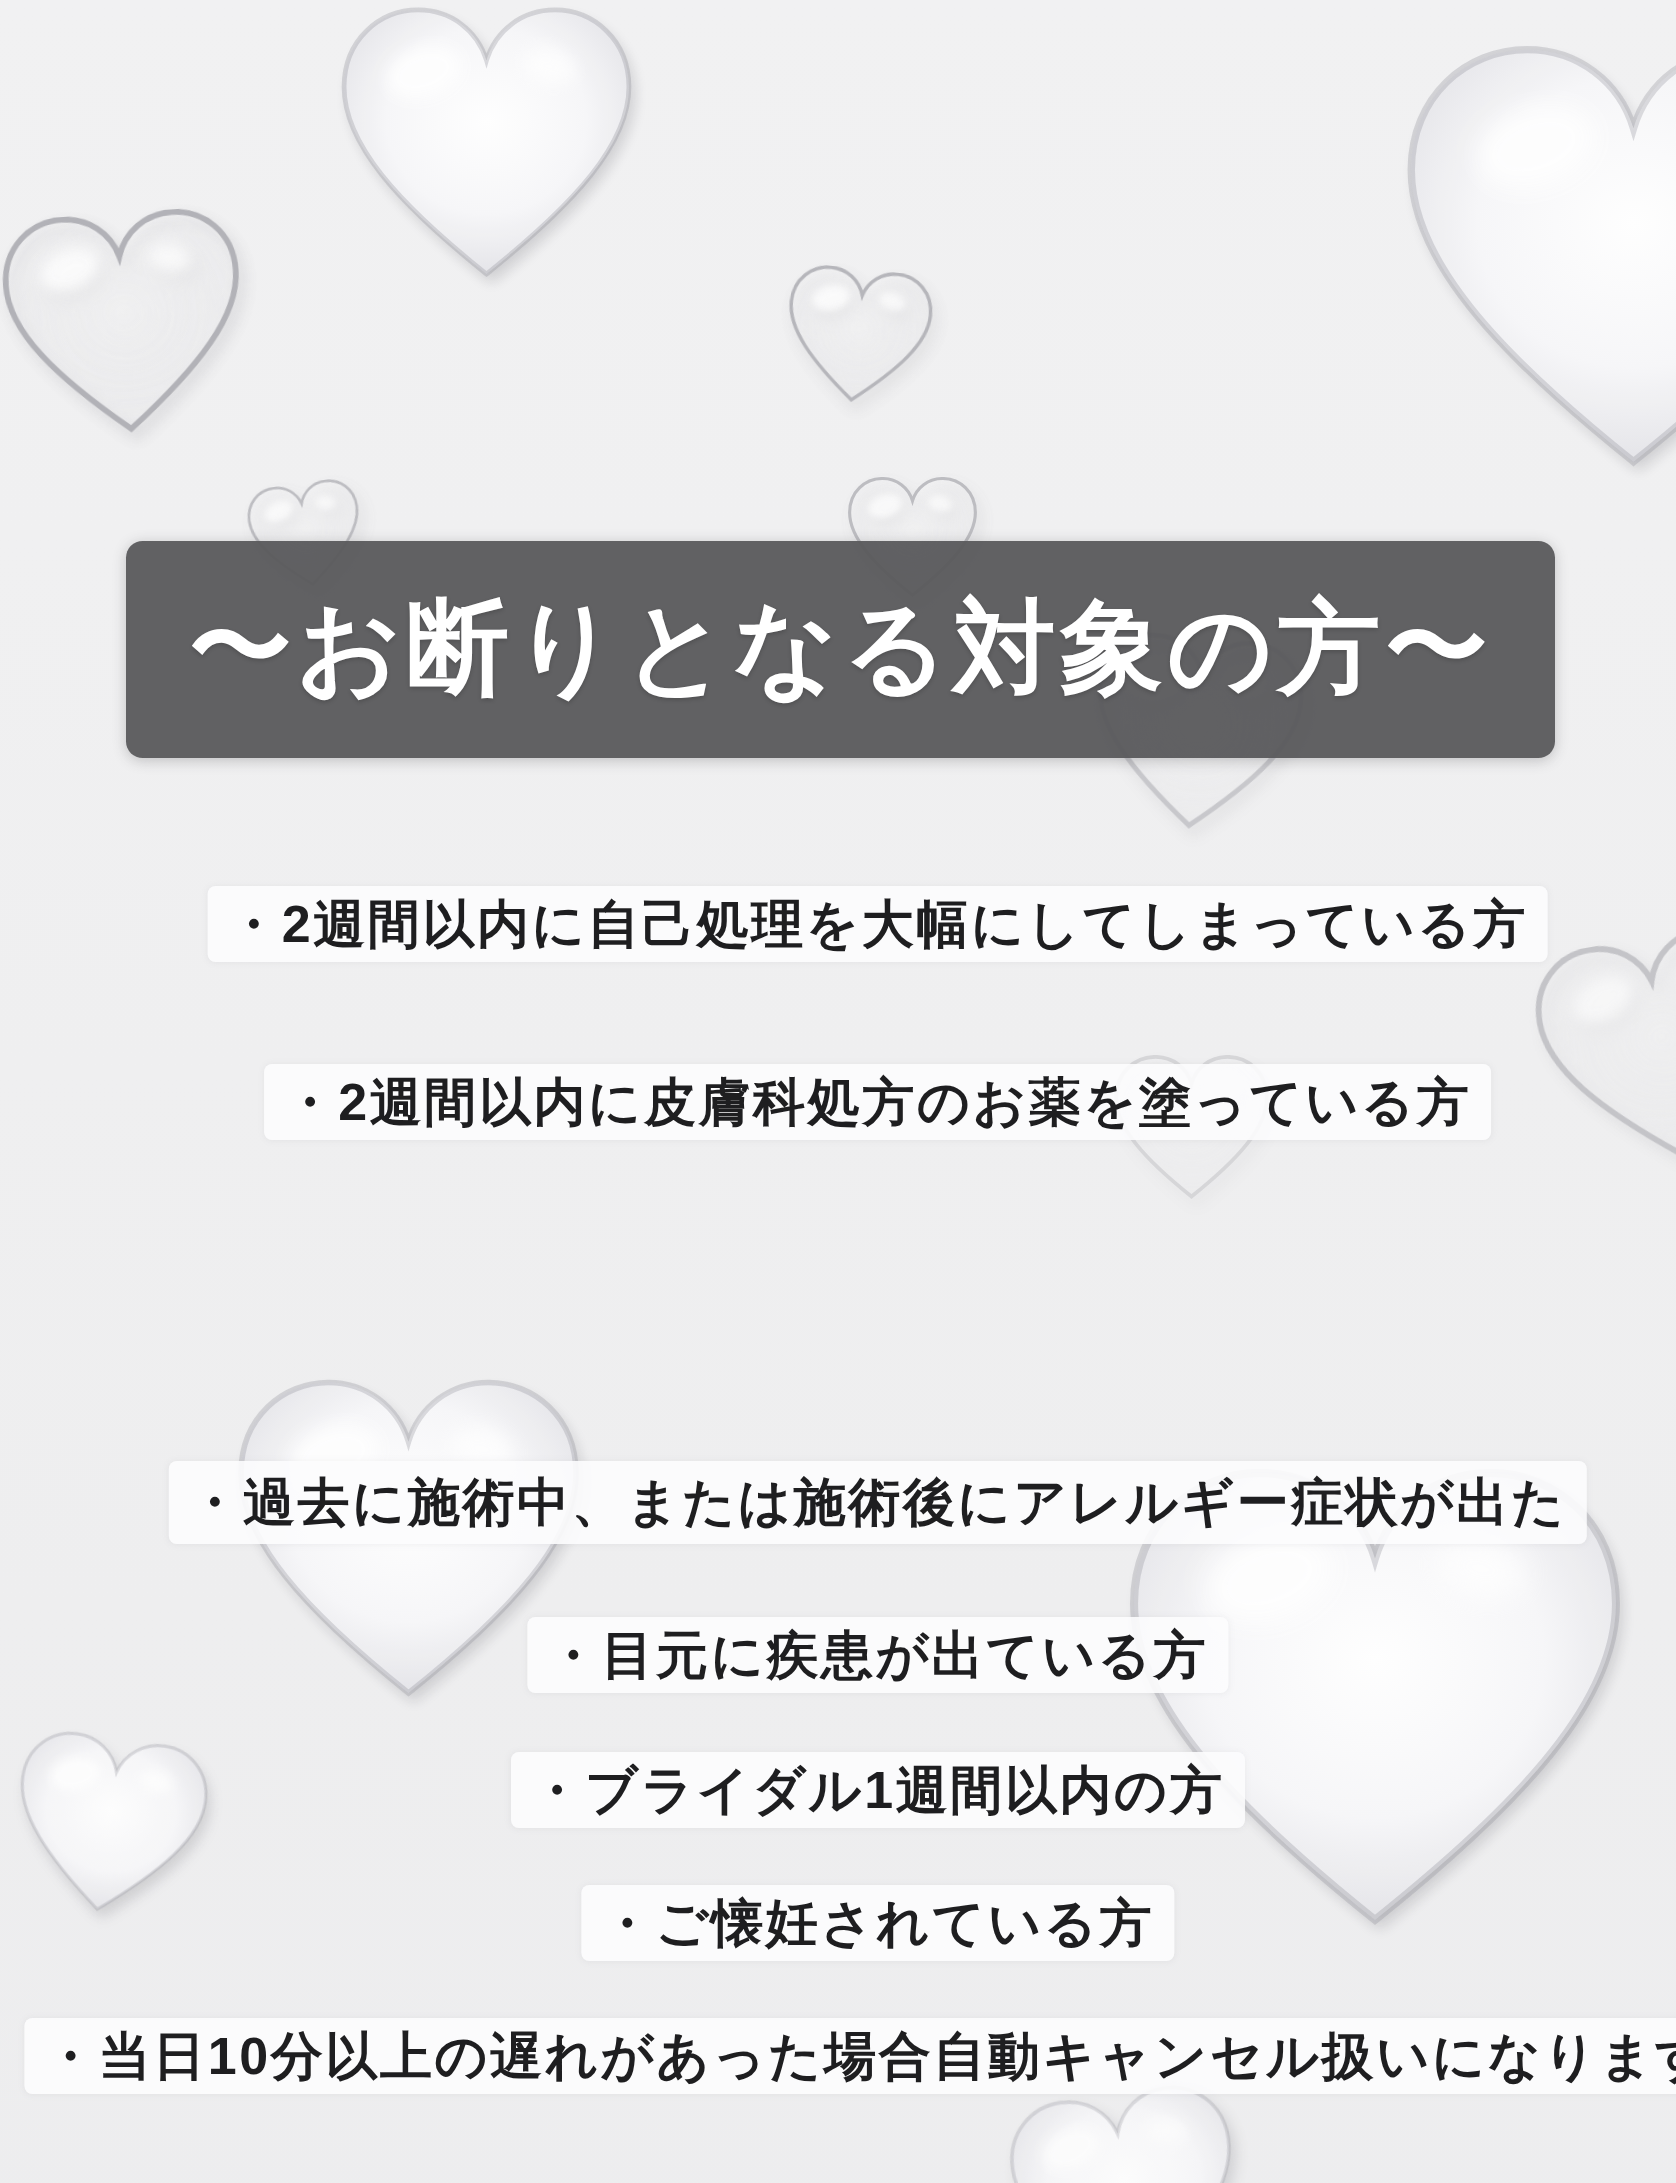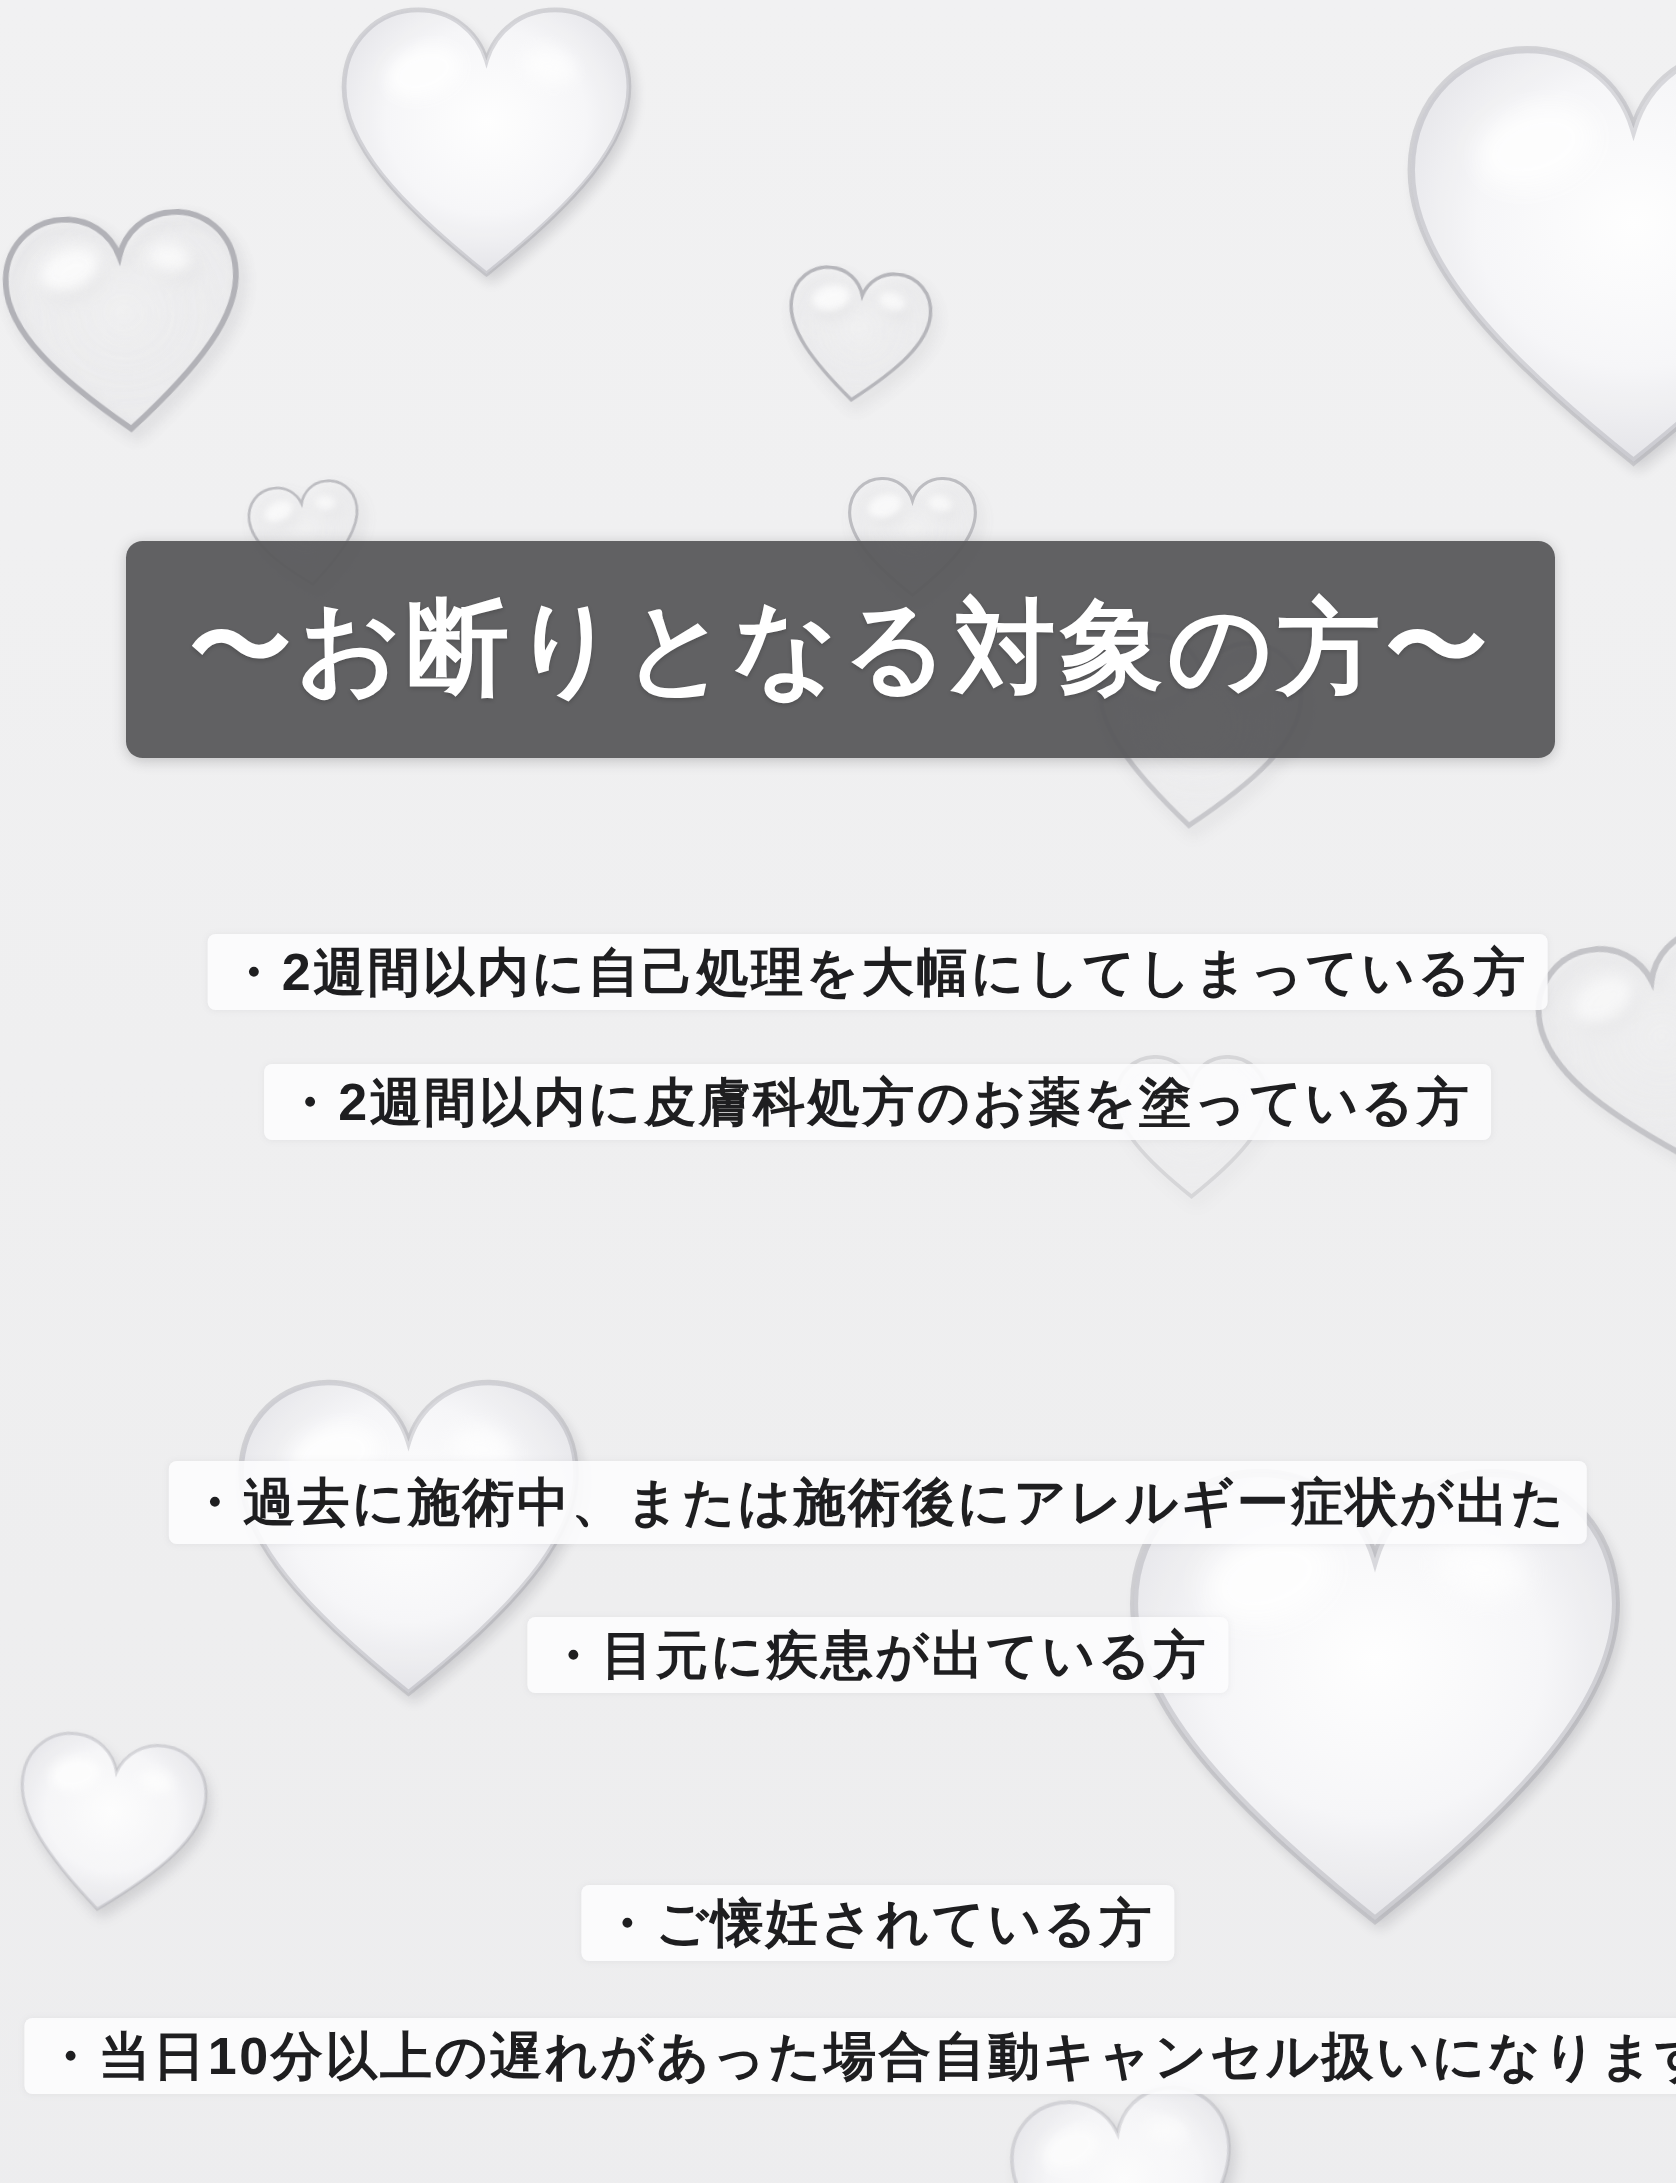--- a/index.html
+++ b/index.html
@@ -130,31 +130,34 @@
         <ellipse cx="29" cy="22" rx="13" ry="8.5" fill="#ffffff" opacity="0.95" filter="url(#hblur)" transform="rotate(-18 29 22)"></ellipse>
         <ellipse cx="71" cy="20" rx="9" ry="6" fill="#ffffff" opacity="0.8" filter="url(#hblur)" transform="rotate(14 71 20)"></ellipse>
       </svg>
     </div>
 
   <div class="banner" id="title-banner">
     <span>〜お断りとなる対象の方〜</span>
   </div>
 
   <div id="rows">
-      <div class="row" style="top: 886px; margin-top: 48px;">
+      <div class="row" style="top: 886px;">
         <div class="line"><span class="line-bg">・2週間以内に自己処理を大幅にしてしまっている方</span></div>
       </div>
       <div class="row" style="top: 1064px;">
         <div class="line"><span class="line-bg">・2週間以内に皮膚科処方のお薬を塗っている方</span></div>
       </div>
       <div class="row" style="top: 1461px;">
         <div class="line"><span class="line-bg" style="padding: 14px 20px;">・過去に施術中、または施術後にアレルギー症状が出た</span></div>
       </div>
       <div class="row" style="top: 1617px;">
         <div class="line"><span class="line-bg">・目元に疾患が出ている方</span></div>
+      </div>
+      <div class="row" style="top: 1752px;">
+        <div class="line"><span class="line-bg">・ブライダル1週間以内の方</span></div>
       </div>
       <div class="row" style="top: 1885px;">
         <div class="line"><span class="line-bg">・ご懐妊されている方</span></div>
       </div>
       <div class="row" style="top: 2018px;">
         <div class="line"><span class="line-bg">・当日10分以上の遅れがあった場合自動キャンセル扱いになります</span></div>
       </div>
     </div>
 
 </div>

